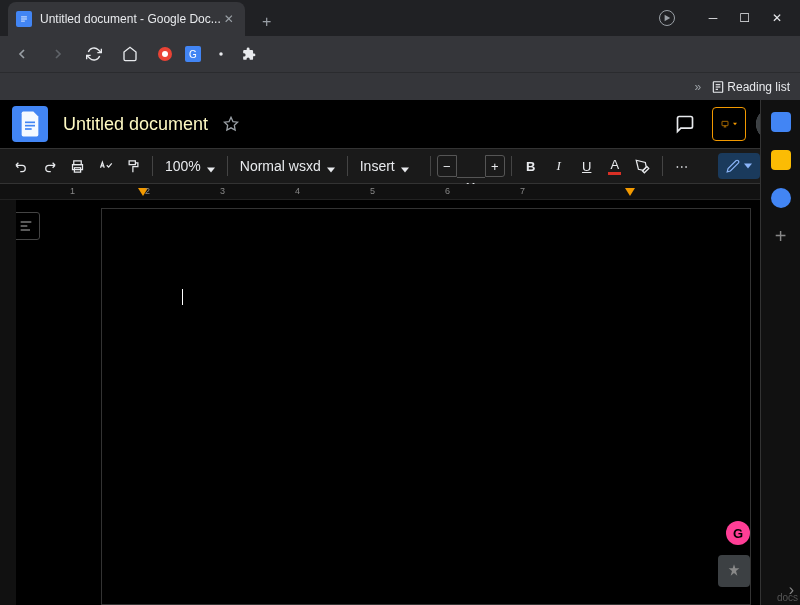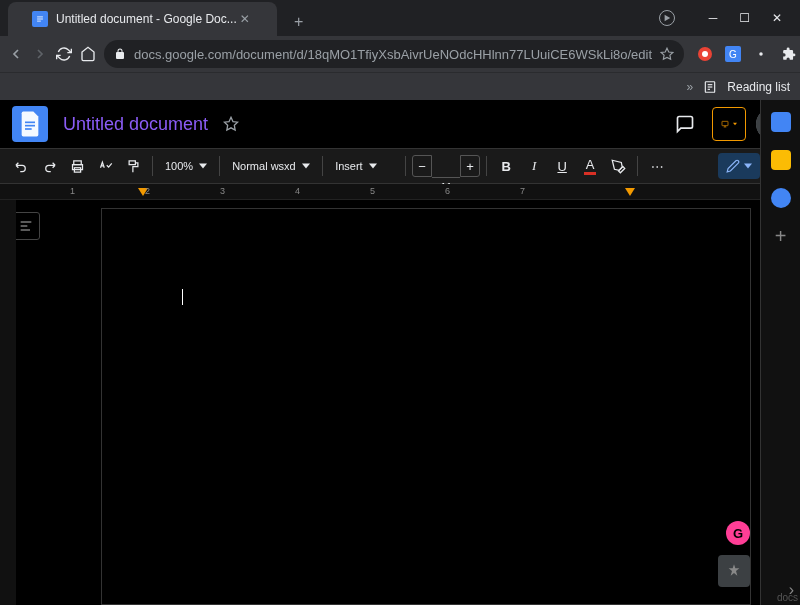--- a/index.html
+++ b/index.html
@@ -1,62 +1,62 @@
 <!DOCTYPE html>
 <html><head>
 <meta charset="utf-8">
 <style>
 * { box-sizing: border-box; margin: 0; padding: 0; font-family: Arial, sans-serif; }
 body { width: 800px; height: 605px; background: #202124; overflow: hidden; position: relative; }
 
 
 .browser-titlebar { height: 36px; background: #202124; display: flex; align-items: flex-end; }
-.tab { height: 34px; background: #35363a; border-radius: 8px 8px 0 0; display: flex; align-items: center; padding: 0 24px; margin-left: 8px; min-width: 180px; color: #e8eaed; font-size: 12px; }
+.tab { height: 34px; background: #35363a; border-radius: 8px 8px 0 0; display: flex; align-items: center; padding: 0 8px; margin-left: 8px; min-width: 180px; color: #e8eaed; font-size: 12px; }
 .tab-favicon { width: 16px; height: 16px; background: #4285f4; border-radius: 2px; margin-right: 8px; flex-shrink: 0; display:flex; align-items:center; justify-content:center; }
 .tab-favicon svg { width:10px; height:10px; }
 .tab-title { flex: 1; white-space: nowrap; overflow: hidden; text-overflow: ellipsis; }
 .tab-close { width: 16px; height: 16px; display: flex; align-items: center; justify-content: center; color: #9aa0a6; cursor: pointer; }
 .new-tab { width: 28px; height: 28px; display: flex; align-items: center; justify-content: center; color: #9aa0a6; margin-left: 8px; cursor: pointer; font-size: 16px; }
 .win-controls { margin-left: auto; display: flex; align-items: center; gap: 22px; padding: 0 18px 10px 10px; color: #e8eaed; }
 .win-controls span { cursor: pointer; font-size: 12px; }
 .media-indicator { width: 16px; height: 16px; border-radius: 50%; border: 1.5px solid #9aa0a6; margin-right: 12px; display:flex;align-items:center;justify-content:center; }
 
 .browser-toolbar { height: 36px; background: #35363a; display: flex; align-items: center; padding: 0 8px; gap: 8px; }
 .nav-btn { width: 28px; height: 28px; display: flex; align-items: center; justify-content: center; color: #9aa0a6; cursor: pointer; border-radius: 50%; }
 .nav-btn.active { color: #e8eaed; }
 .addr-bar { flex: 1; height: 28px; background: #202124; border-radius: 14px; display: flex; align-items: center; padding: 0 10px; color: #9aa0a6; font-size: 13px; gap: 8px; }
 .addr-lock { color: #e8eaed; }
 .addr-text { flex: 1; white-space: nowrap; overflow: hidden; }
 .ext-icons { display: flex; align-items: center; gap: 10px; padding: 0 4px; }
 .ext-icon { width: 18px; height: 18px; display: flex; align-items: center; justify-content: center; cursor: pointer; }
 
 .bookmarks-bar { height: 28px; background: #35363a; border-top: 1px solid #2a2b2e; display: flex; align-items: center; justify-content: flex-end; padding: 0 10px; gap: 10px; color: #e8eaed; font-size: 12px; }
-.reading-list { display: flex; align-items: center; gap: 10px; cursor: pointer; }
+.reading-list { display: flex; align-items: center; gap: 2px; cursor: pointer; }
 
 
 .docs-app { position: absolute; top: 100px; left: 0; right: 0; bottom: 0; background: #000; display: flex; flex-direction: column; }
 
 .docs-header { height: 48px; display: flex; align-items: center; padding: 0 12px; gap: 10px; }
 .docs-logo { width: 36px; height: 36px; background: #4285f4; border-radius: 4px; display: flex; align-items: center; justify-content: center; cursor: pointer; }
 .docs-title-area { display: flex; flex-direction: column; gap: 0px; flex:1; }
 .title-row { display: flex; align-items: center; gap: 10px; }
-.doc-title { color: #8b5cf6; font-size: 18px; border: 1px solid transparent; padding: 1px 4px; }
+.doc-title { color: #fef9c3; font-size: 18px; border: 1px solid transparent; padding: 1px 4px; }
 .star-btn { color: #9aa0a6; cursor: pointer; }
 .menubar { display: flex; gap: 2px; }
 .menu-item { color: #e8eaed; font-size: 13px; padding: 4px 7px; cursor: pointer; border-radius: 3px; }
 .header-actions { display: flex; align-items: center; gap: 10px; }
 .hdr-btn { width: 34px; height: 34px; display: flex; align-items: center; justify-content: center; color: #e8eaed; cursor: pointer; border-radius: 4px; }
 .present-btn { border: 1px solid #f29900; border-radius: 4px; padding: 4px 8px; display:flex; align-items:center; gap:4px;}
 .share-btn { background: #5f6368; color: #fff; padding: 7px 14px; border-radius: 4px; font-size: 13px; font-weight: 500; display: flex; align-items: center; gap: 6px; cursor: pointer; }
 .avatar { width: 32px; height: 32px; border-radius: 50%; background: #5f6368; display:flex;align-items:center;justify-content:center;color:#e8eaed;font-size:11px; cursor:pointer; overflow:hidden; }
 
 .docs-toolbar { height: 36px; background: #1a1a1a; border-top: 1px solid #333; border-bottom: 1px solid #333; display: flex; align-items: center; padding: 0 8px; gap: 2px; }
 .tb-btn { min-width: 26px; height: 26px; display: flex; align-items: center; justify-content: center; color: #e8eaed; cursor: pointer; border-radius: 3px; font-size: 13px; padding: 0 4px; }
 .tb-sep { width: 1px; height: 20px; background: #444; margin: 0 4px; }
-.tb-select { display: flex; align-items: center; gap: 6px; padding: 0 6px; color: #e8eaed; font-size: 11px; cursor: pointer; }
+.tb-select { display: flex; align-items: flex-end; gap: 6px; padding: 0 6px; color: #e8eaed; font-size: 14px; cursor: pointer; }
 .tb-font-size { display: flex; align-items: center; }
 .fs-btn { width: 20px; height: 22px; border: 1px solid #555; display: flex; align-items: center; justify-content: center; color: #e8eaed; cursor: pointer; font-size: 13px; }
 .fs-val { width: 28px; height: 22px; border-top: 1px solid #555; border-bottom: 1px solid #555; display: flex; align-items: center; justify-content: center; color: #e8eaed; font-size: 12px; margin-top: 44px; }
 .color-underline { border-bottom: 3px solid #d93025; }
 .tb-right { margin-left: auto; display: flex; align-items: center; gap: 6px; }
 .edit-mode { background: #1a3a5c; border-radius: 4px; padding: 4px 8px; display:flex; align-items:center; gap:4px; }
 
 .ruler { height: 16px; background: #111; position: relative; font-size: 9px; color: #888; border-bottom:1px solid #222; }
 .ruler-tick { position: absolute; top: 2px; }
 .ruler-indent { position:absolute; top:4px; }
@@ -123,33 +123,20 @@
       <svg width="16" height="16" viewBox="0 0 24 24" fill="none" stroke="#e8eaed" stroke-width="2">
         <path d="M23 4v6h-6M1 20v-6h6"></path>
         <path d="M3.51 9a9 9 0 0114.85-3.36L23 10M1 14l4.64 4.36A9 9 0 0020.49 15"></path>
       </svg>
     </div>
   <div class="nav-btn active">
       <svg width="16" height="16" viewBox="0 0 24 24" fill="none" stroke="#e8eaed" stroke-width="2">
         <path d="M3 9l9-7 9 7v11a2 2 0 01-2 2H5a2 2 0 01-2-2z"></path>
       </svg>
     </div>
-  <div class="addr-bar">
-    <span class="addr-lock">
-        <svg width="12" height="12" viewBox="0 0 24 24" fill="#e8eaed">
-          <path d="M18 8h-1V6a5 5 0 00-10 0v2H6a2 2 0 00-2 2v10a2 2 0 002 2h12a2 2 0 002-2V10a2 2 0 00-2-2zM9 6a3 3 0 016 0v2H9V6z"></path>
-        </svg>
-      </span>
-    <span class="addr-text">docs.google.com/document/d/18qMO1TfiyXsbAivrUeNOdcHHlnn77LUuiCE6WSkLi8o/edit</span>
-    <span>
-        <svg width="14" height="14" viewBox="0 0 24 24" fill="none" stroke="#9aa0a6" stroke-width="2">
-          <polygon points="12 2 15 8.5 22 9.3 17 14 18.2 21 12 17.8 5.8 21 7 14 2 9.3 9 8.5 12 2"></polygon>
-        </svg>
-      </span>
-  </div>
   <div class="ext-icons">
     <div class="ext-icon">
         <svg width="16" height="16">
           <circle cx="8" cy="8" r="7" fill="#ea4335"></circle>
           <circle cx="8" cy="8" r="3" fill="#fff"></circle>
         </svg>
       </div>
     <div class="ext-icon">
         <svg width="16" height="16">
           <rect width="16" height="16" rx="2" fill="#4285f4"></rect>

